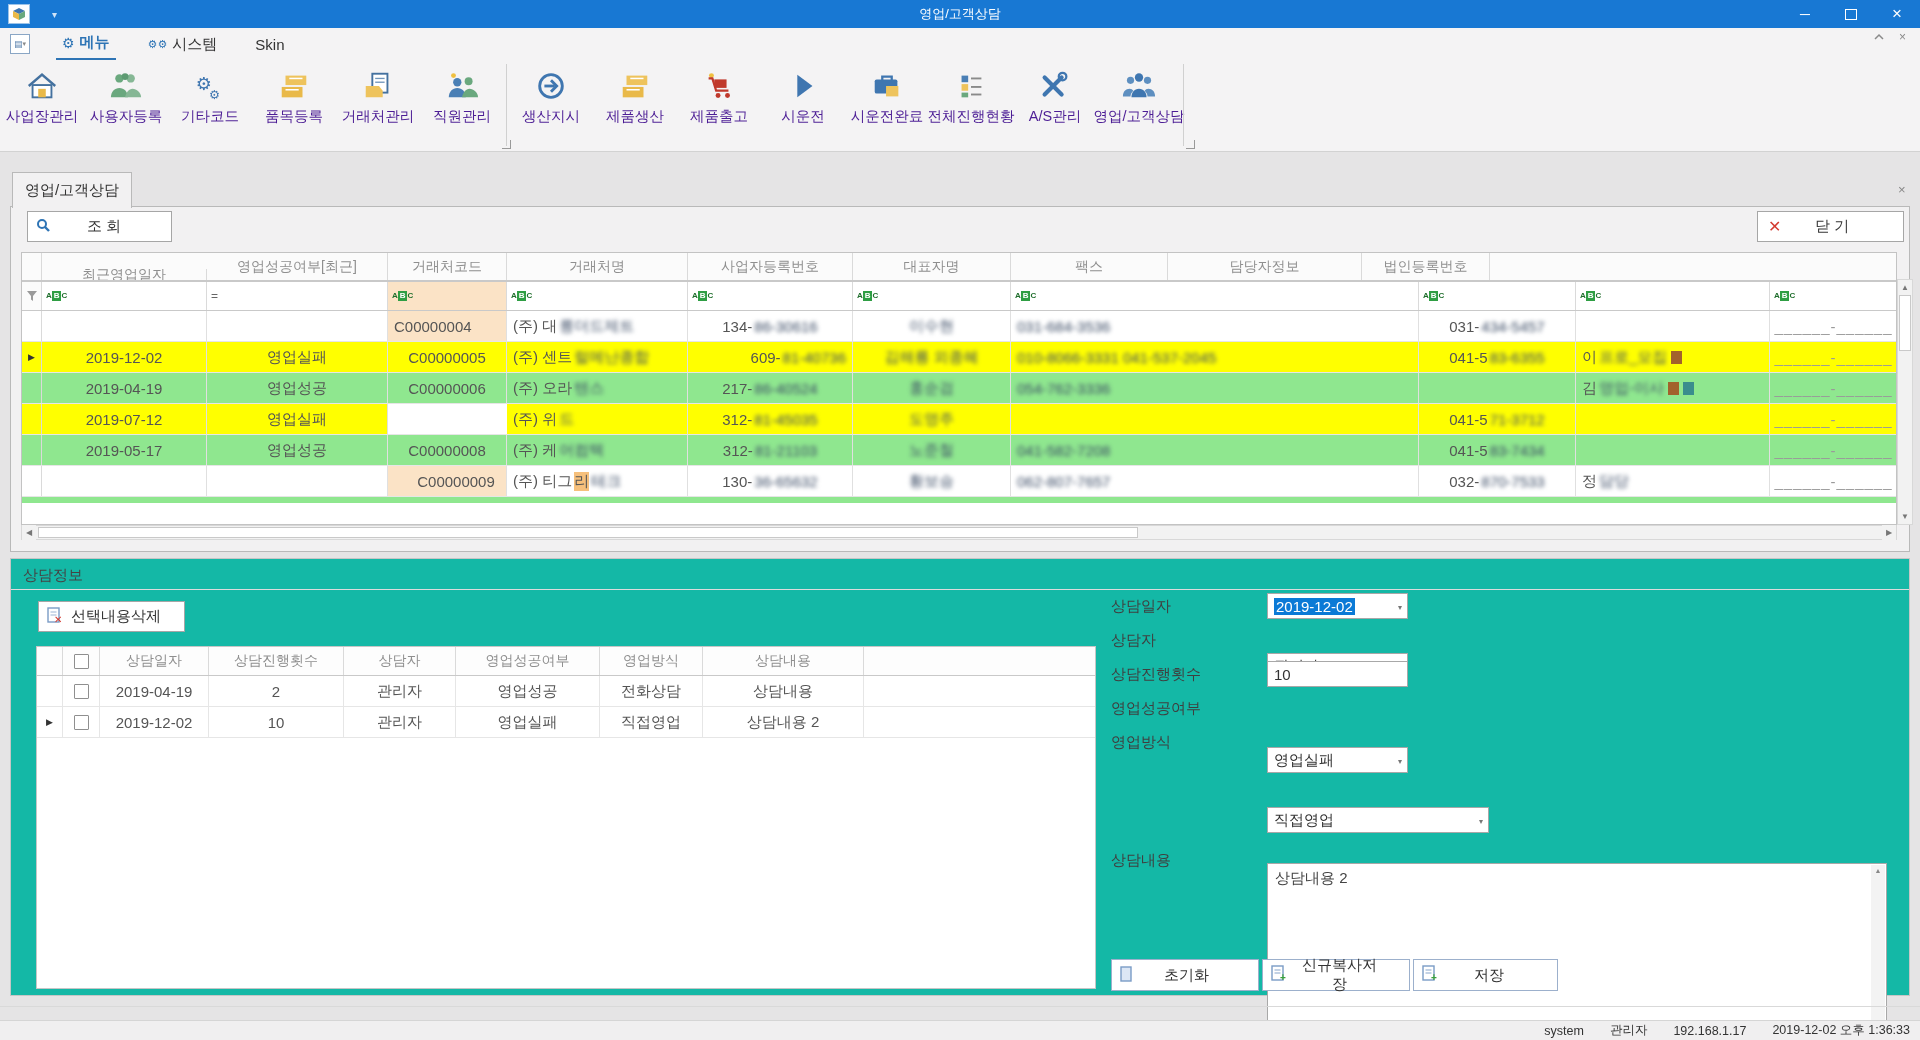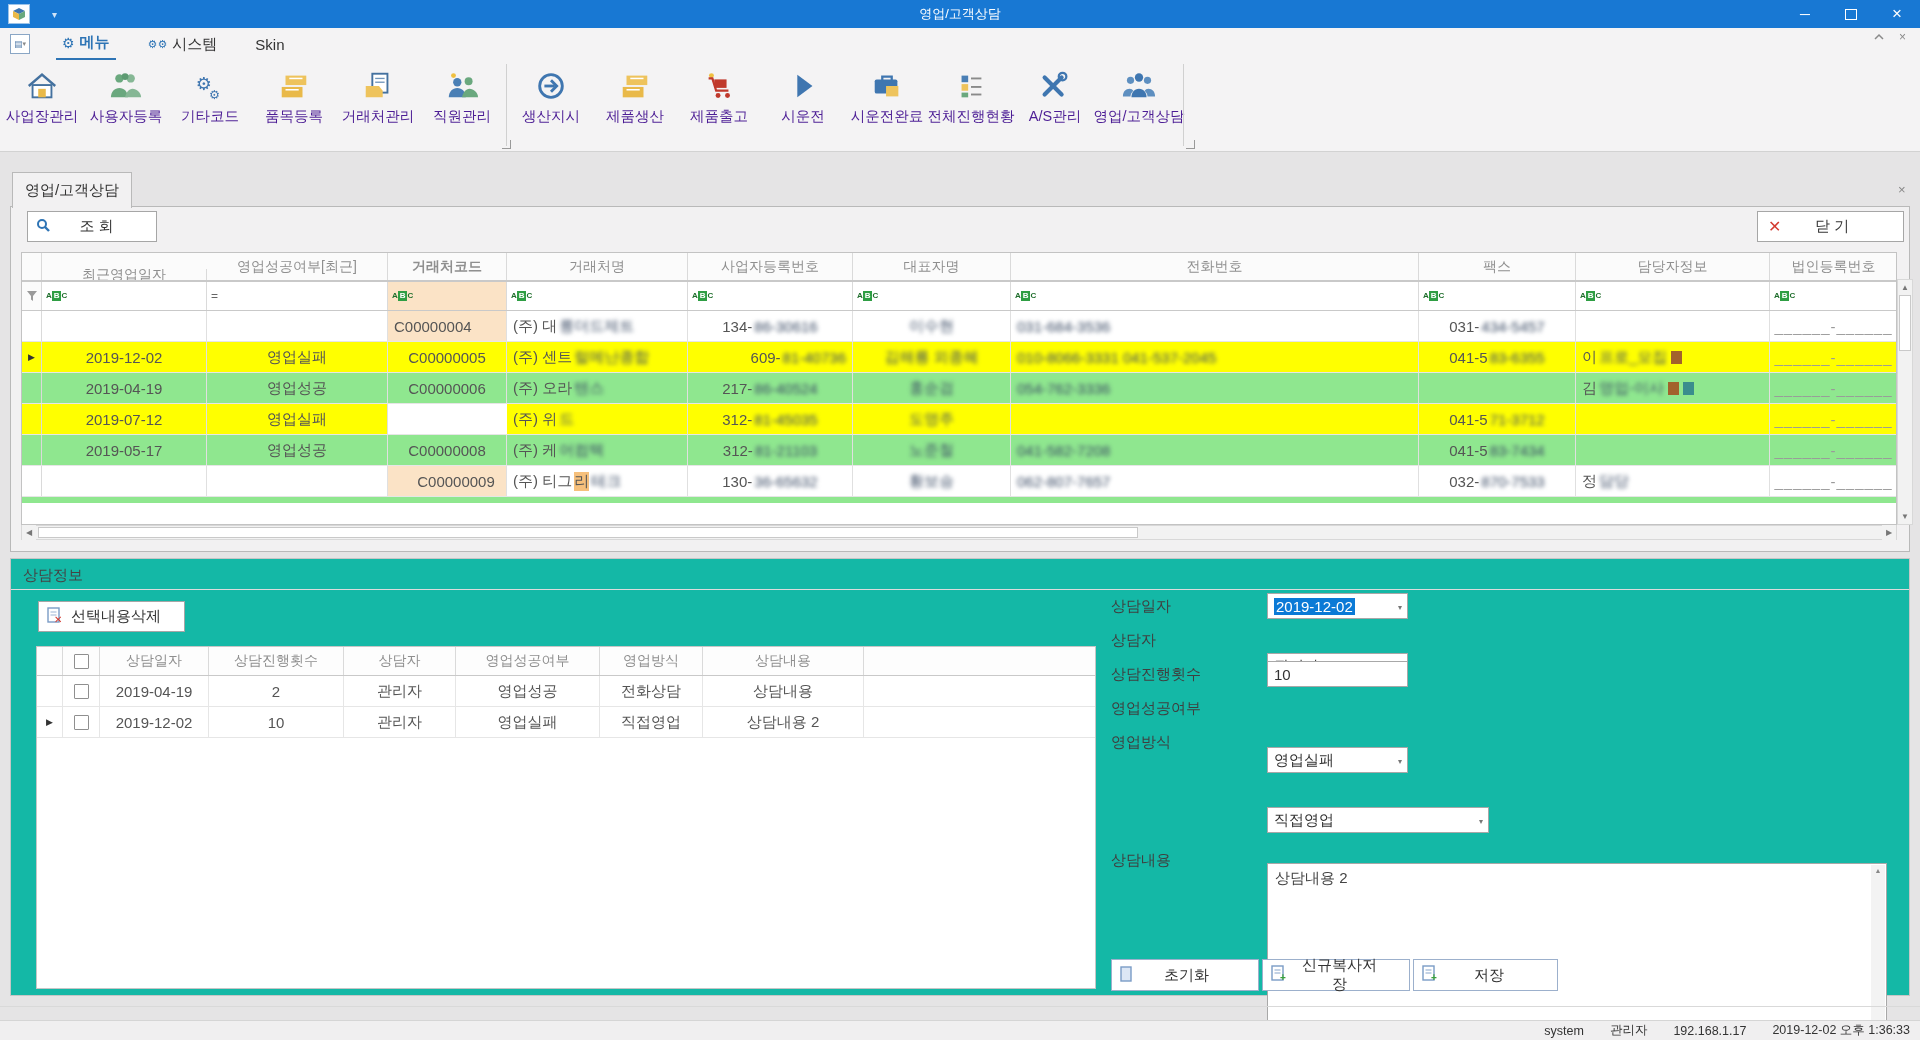--- a/index.html
+++ b/index.html
@@ -27,21 +27,21 @@
   .ritem{width:84px;height:84px;display:flex;flex-direction:column;align-items:center;justify-content:flex-start;gap:3px;padding-top:6px;box-sizing:border-box;}
   .ritem .ric{width:38px;height:36px;display:flex;align-items:center;justify-content:center;}
   .ritem .rlabel{font-size:14.5px;color:#4c1d95;white-space:nowrap;}
   .rsep{width:1px;height:82px;background:#d0d0d0;margin:2px 2px 0 2px;}
   .launcher{width:8px;height:8px;border-right:1.5px solid #999;border-bottom:1.5px solid #999;}
   
   .doctab{left:12px;top:172px;width:118px;height:35px;background:#f2f1f2;border:1px solid #b9b9b9;border-bottom:none;z-index:3;display:flex;align-items:center;justify-content:center;font-size:15px;color:#333;}
   .tabstrip-x{left:1898px;top:182px;color:#888;font-size:13px;z-index:3;}
   .panel1{left:10px;top:206px;width:1900px;height:346px;background:#f2f1f2;border:1px solid #b9b9b9;box-sizing:border-box;z-index:1;}
   .btn{background:#fff;border:1px solid #a6a6a6;display:flex;align-items:center;font-size:15px;color:#333;box-sizing:border-box;}
-  .btn-search{left:16px;top:4px;width:130px;height:31px;}
+  .btn-search{left:16px;top:4px;width:145px;height:31px;}
   .btn-search .ic{margin:0 10px 0 8px;}
   .btn-search .lbl{flex:1;text-align:center;margin-right:24px;}
   .btn-close{left:1746px;top:4px;width:147px;height:31px;}
   .btn-close .x{color:#d43b30;font-weight:bold;font-size:16px;margin:0 10px 0 10px;}
   .btn-close .lbl{flex:1;text-align:center;margin-right:30px;}
   
   .gridwrap{left:10px;top:45px;width:1876px;height:273px;background:#fff;border:1px solid #c3c3c3;box-sizing:border-box;overflow:hidden;}
   .g-hrow{display:flex;height:27px;background:#fbfbfb;border-bottom:2px solid #c9c9c9;}
   .g-ind{width:20px;border-right:1px solid #dadada;box-sizing:border-box;flex:none;display:flex;align-items:center;justify-content:center;background:#fbfbfb;}
   .g-hcell{border-right:1px solid #dadada;box-sizing:border-box;display:flex;align-items:center;justify-content:center;font-size:14px;color:#8f8f8f;flex:none;overflow:hidden;white-space:nowrap;}
@@ -318,25 +318,24 @@
     <div class="abs btn btn-close">
       <span class="x">✕</span>
       <span class="lbl">닫 기</span>
     </div>
 
     <div class="abs gridwrap" id="main-grid">
         <div class="g-hrow">
           <div class="g-ind"></div>
           <div class="g-hcell" style="width: 165px; margin-top: 16px;">최근영업일자</div>
           <div class="g-hcell" style="width: 181px;">영업성공여부[최근]</div>
-          <div class="g-hcell" style="width: 119px; font-weight: bold;">거래처코드</div>
+          <div class="g-hcell" style="width: 119px;">거래처코드</div>
           <div class="g-hcell" style="width: 181px;">거래처명</div>
           <div class="g-hcell" style="width: 165px;">사업자등록번호</div>
           <div class="g-hcell" style="width: 158px;">대표자명</div>
-          <div class="g-hcell" style="width: 408px;">전화번호</div>
           <div class="g-hcell" style="width: 157px;">팩스</div>
           <div class="g-hcell" style="width: 194px;">담당자정보</div>
           <div class="g-hcell" style="width: 128px;">법인등록번호</div>
         </div>
         <div class="g-frow">
           <div class="g-ind">
             <svg width="12" height="12" viewBox="0 0 12 12">
               <path d="M1 1 h10 L7 6 v5 L5 9.5 V6 z" fill="#9a9a9a"></path>
             </svg>
           </div>

